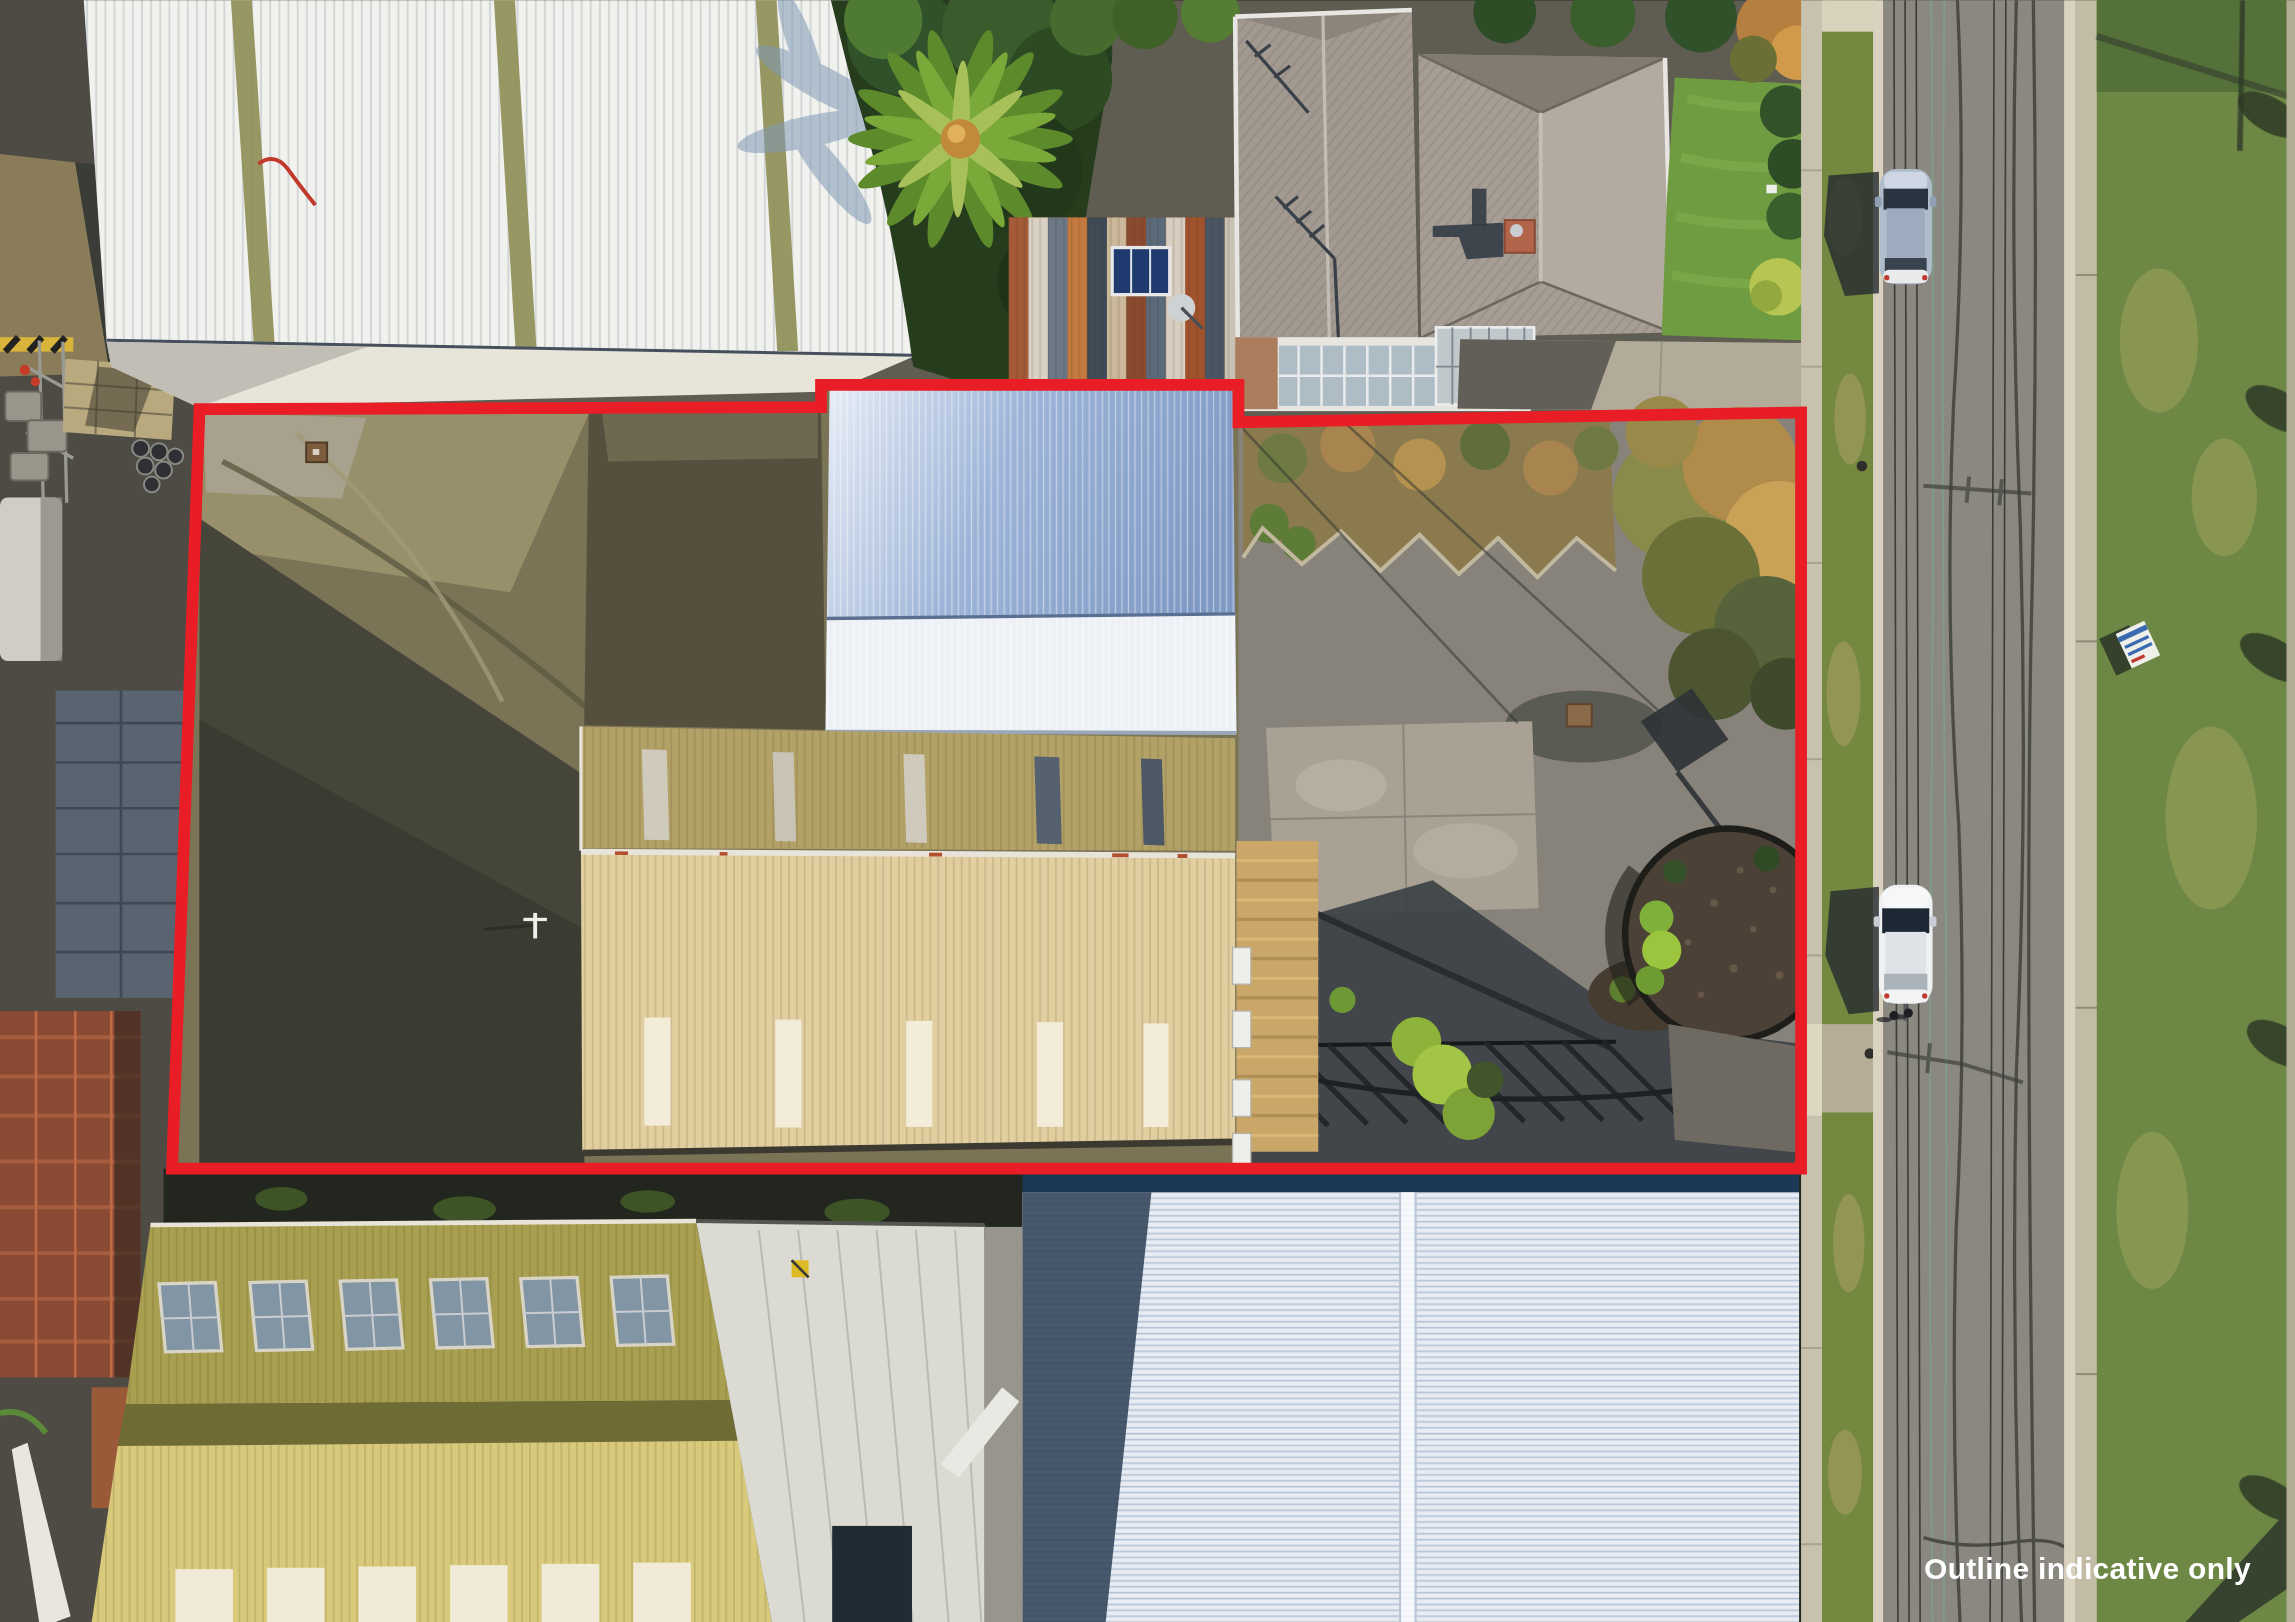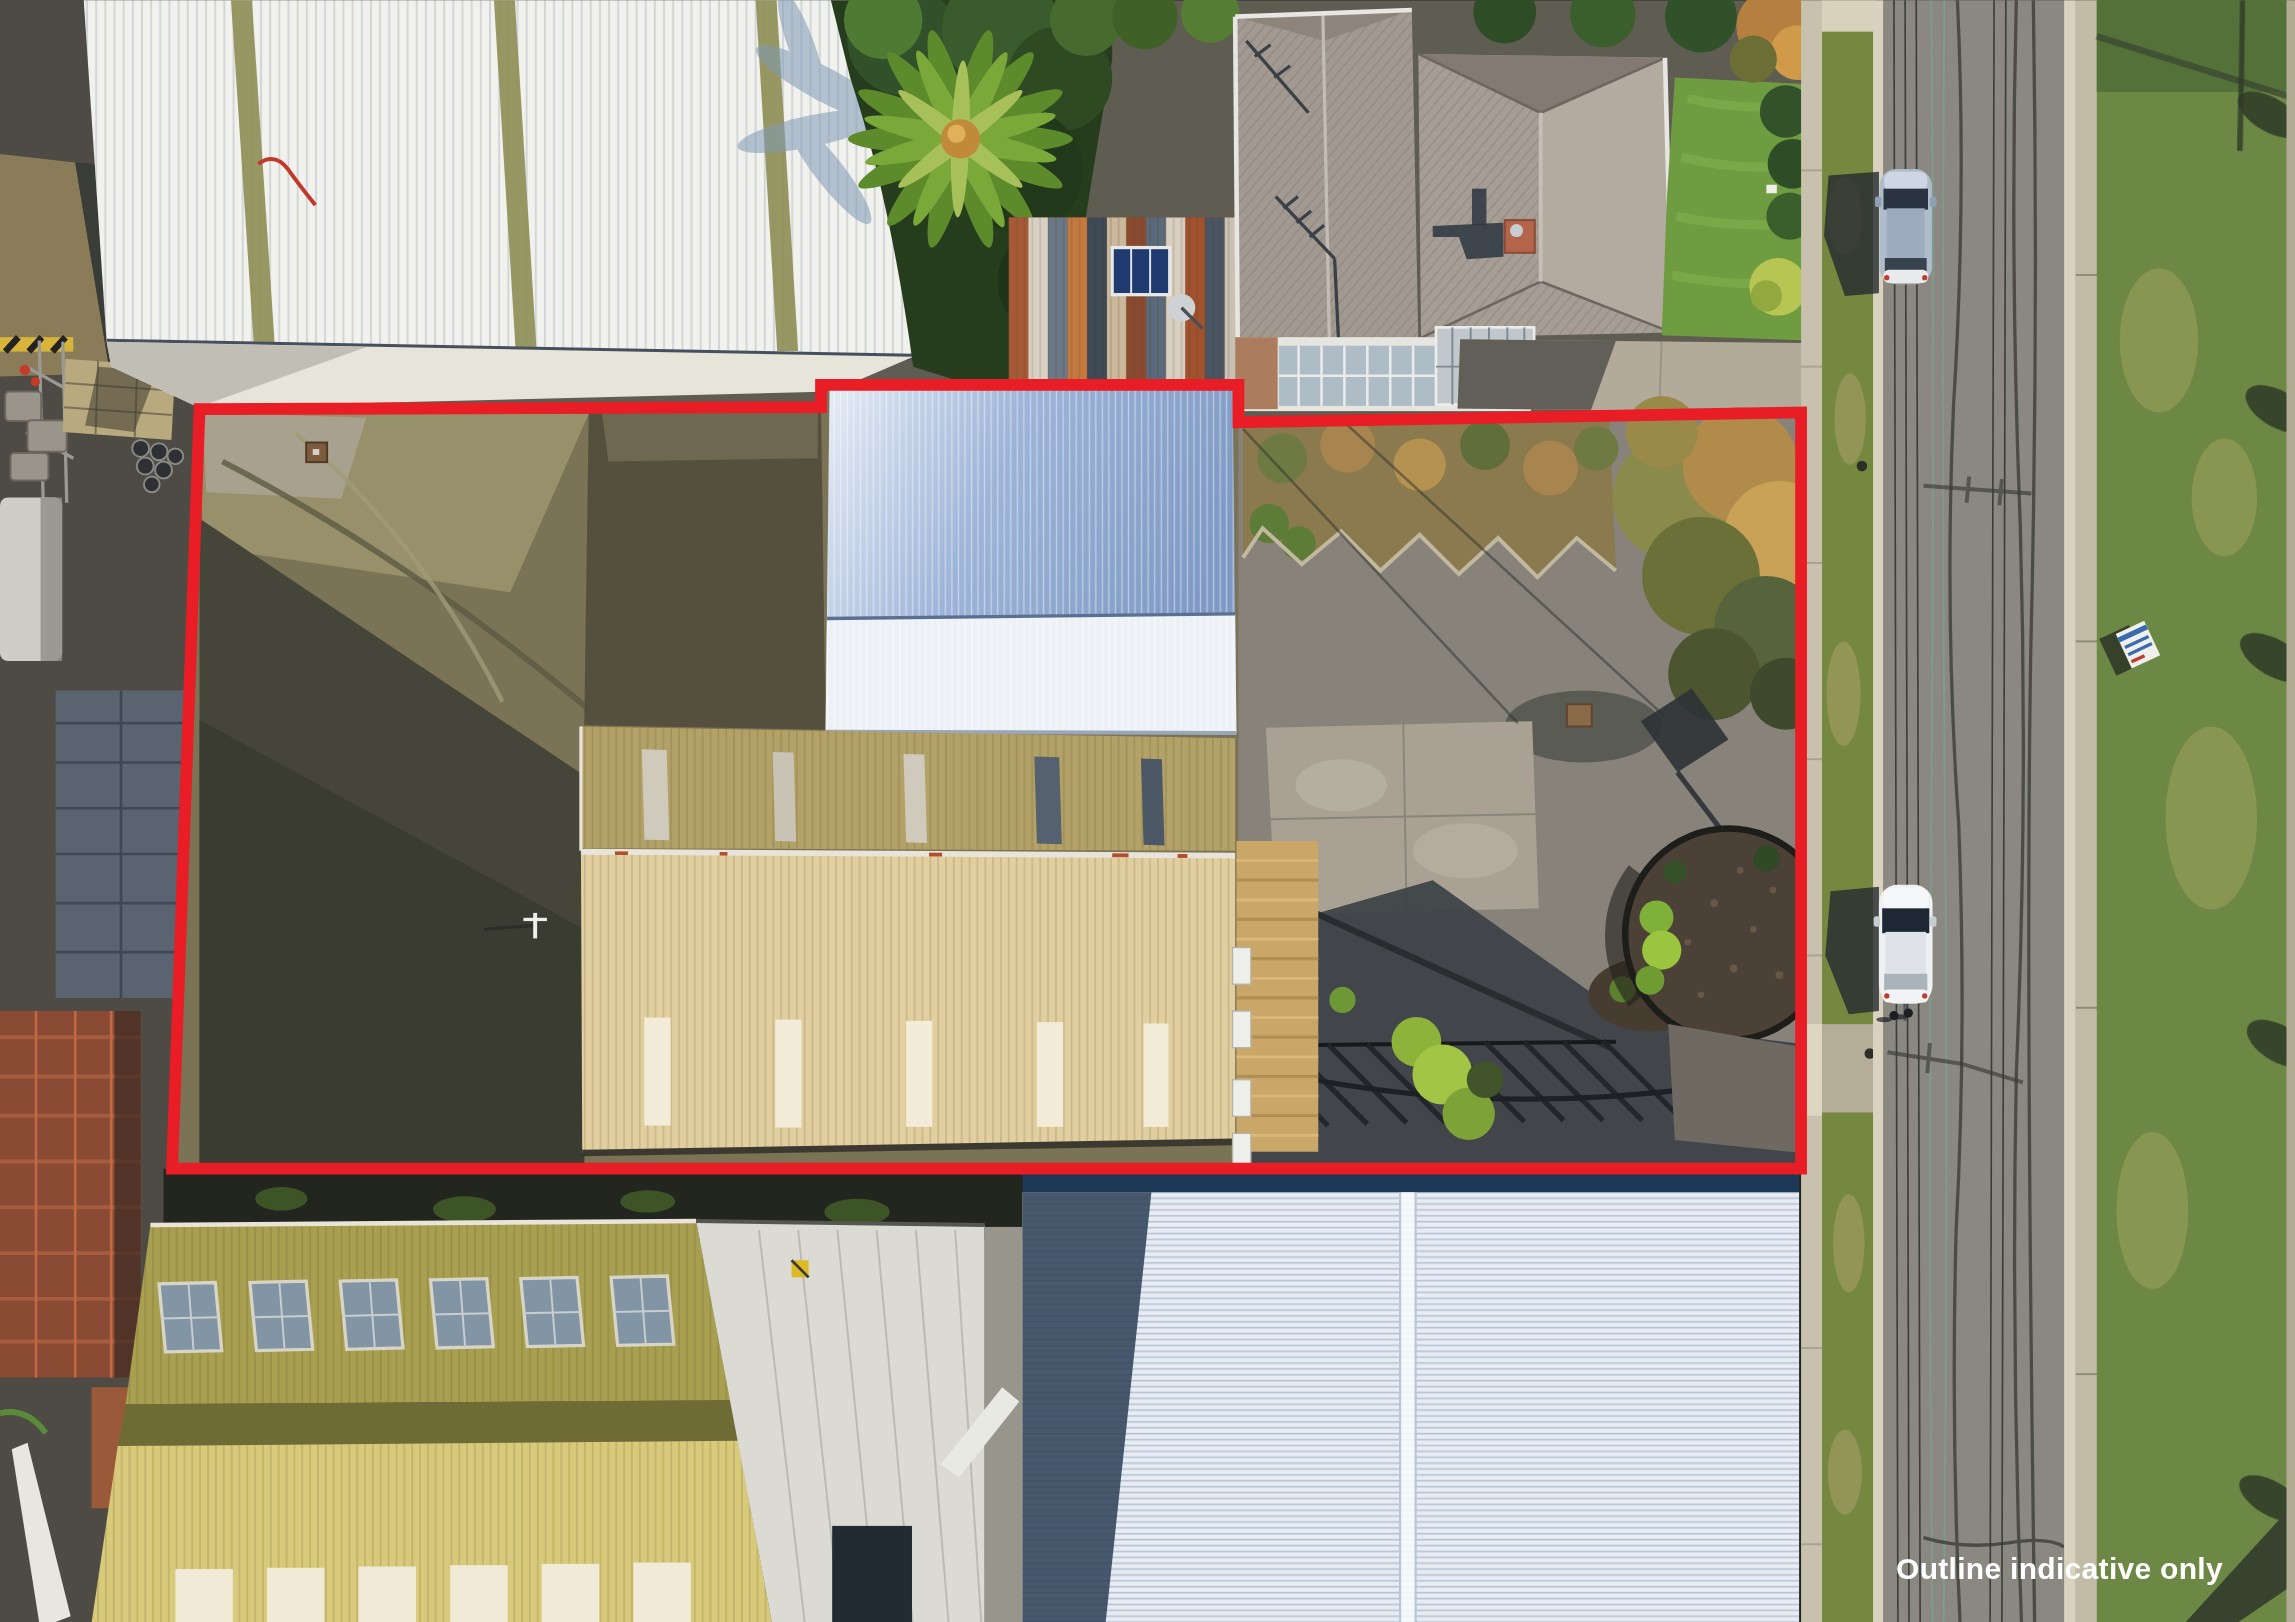--- a/index.html
+++ b/index.html
@@ -1,19 +1,19 @@
 <!DOCTYPE html>
 <html style="--outline-red: #e81d25; --label-white: #ffffff; --white-roof: #f1f1ee; --skylight-olive: #8f8f58; --blue-roof: #97aed2; --blue-roof-light: #edf1f6; --tan-roof-upper: #b3a267; --tan-roof-lower: #e2cfa0; --house-roof: #a29a91; --yellow-roof-upper: #a8a050; --yellow-roof-lower: #d8ca7a; --bottom-roof-white: #e9edf3; --yard-asphalt: #87837a; --gravel-olive: #7b7355; --dirt: #8a7c59; --road: #8b8781; --kerb: #d8d2be; --footpath: #c7c1ad; --grass-verge: #75883f; --grass-far: #6d8745; --tree-dark: #263d1d; --palm-green: #6f9a33; --autumn-shrub: #a5854c; --mulch: #4c4136; --car-silver: #aebccc; --car-white: #eef0f1; --shadow-dark: #2b2f31;font-size:10.5px"><head>
 <meta charset="utf-8">
 <style>
   html,body{margin:0;padding:0;background:#000;}
   #stage{position:relative;width:2295px;height:1623px;overflow:hidden;
          font-family:"Liberation Sans",sans-serif;}
   svg{position:absolute;left:0;top:0;display:block;}
-  .disclaimer{position:absolute;right:72px;top:1552px;font-size:30px;font-weight:700;
+  .disclaimer{position:absolute;right:44px;top:1552px;font-size:30px;font-weight:700;
               color:var(--label-white,#fff);letter-spacing:0.3px;}
   
   .f-whiteroof{fill:var(--white-roof)} .f-skylight{fill:var(--skylight-olive)} .f-bluelow{fill:var(--blue-roof-light)}
   .f-tanup{fill:var(--tan-roof-upper)} .f-tanlow{fill:var(--tan-roof-lower)}
   .f-house{fill:var(--house-roof)} .f-yellowup{fill:var(--yellow-roof-upper)}
   .f-yellowlow{fill:var(--yellow-roof-lower)} .f-bottomwhite{fill:var(--bottom-roof-white)}
   .f-road{fill:var(--road)} .f-kerb{fill:var(--kerb)} .f-path{fill:var(--footpath)}
   .f-grass{fill:var(--grass-verge)} .f-grass2{fill:var(--grass-far)}
   .f-dirt{fill:var(--dirt)} .f-yard{fill:var(--yard-asphalt)} .f-gravel{fill:var(--gravel-olive)}
   .f-mulch{fill:var(--mulch)} .f-carA{fill:var(--car-silver)} .f-carB{fill:var(--car-white)}

